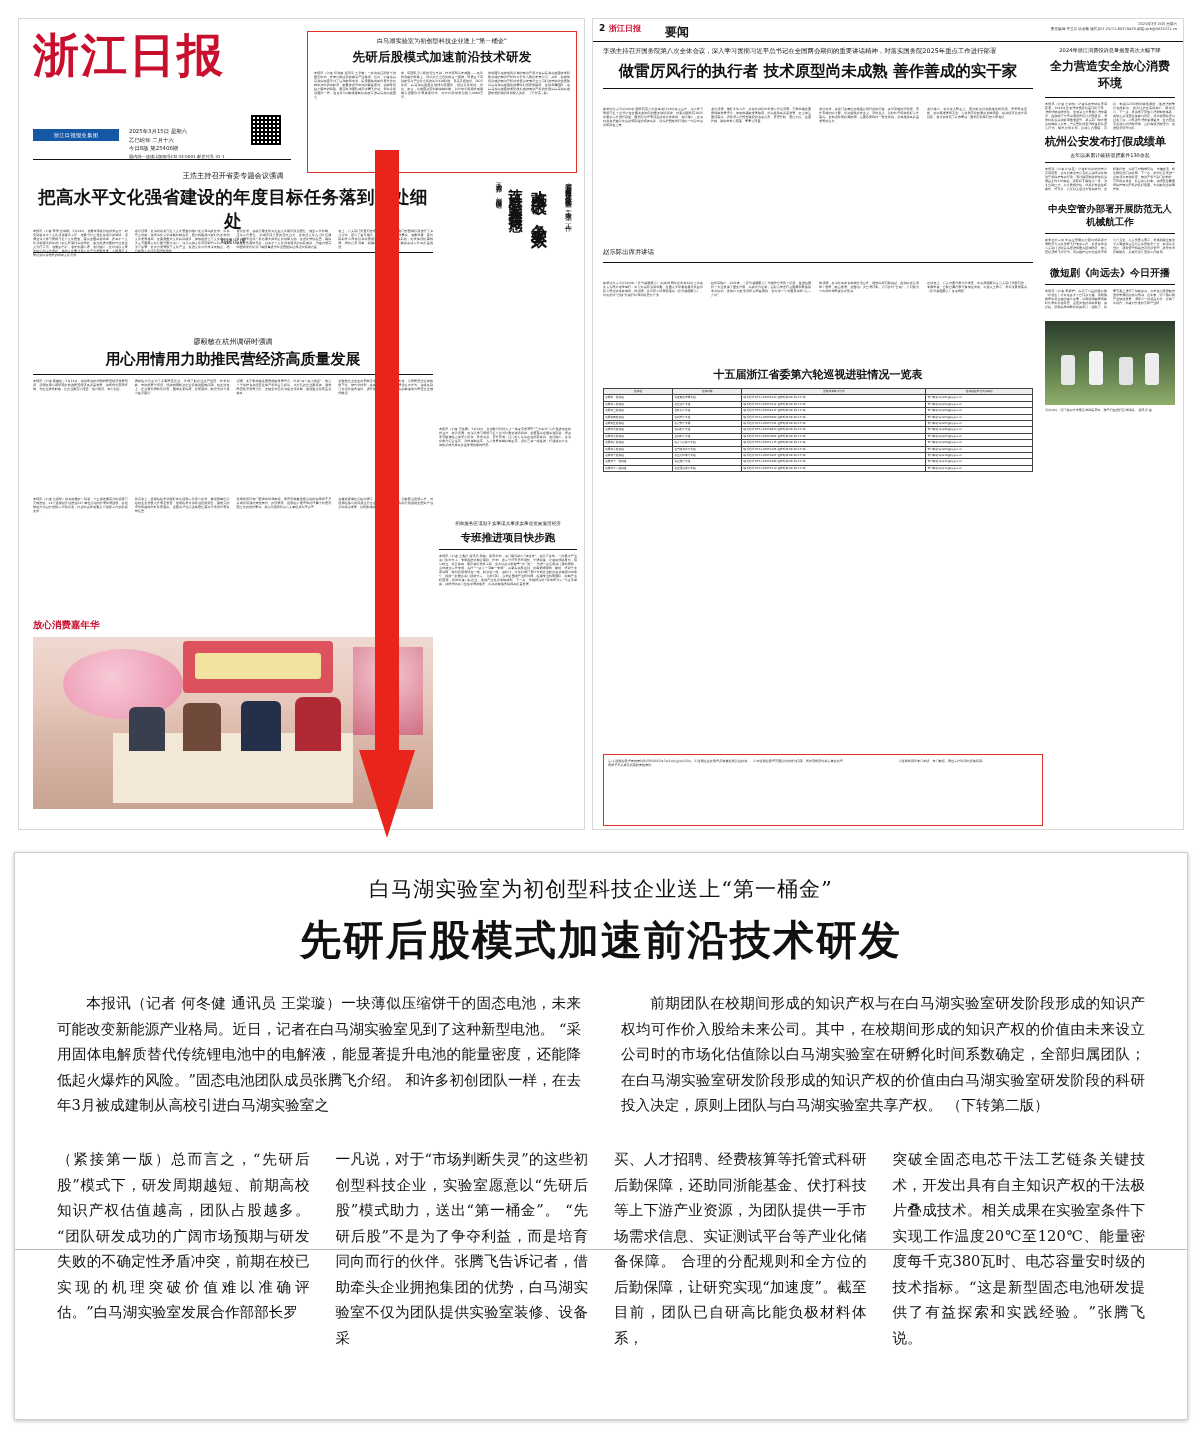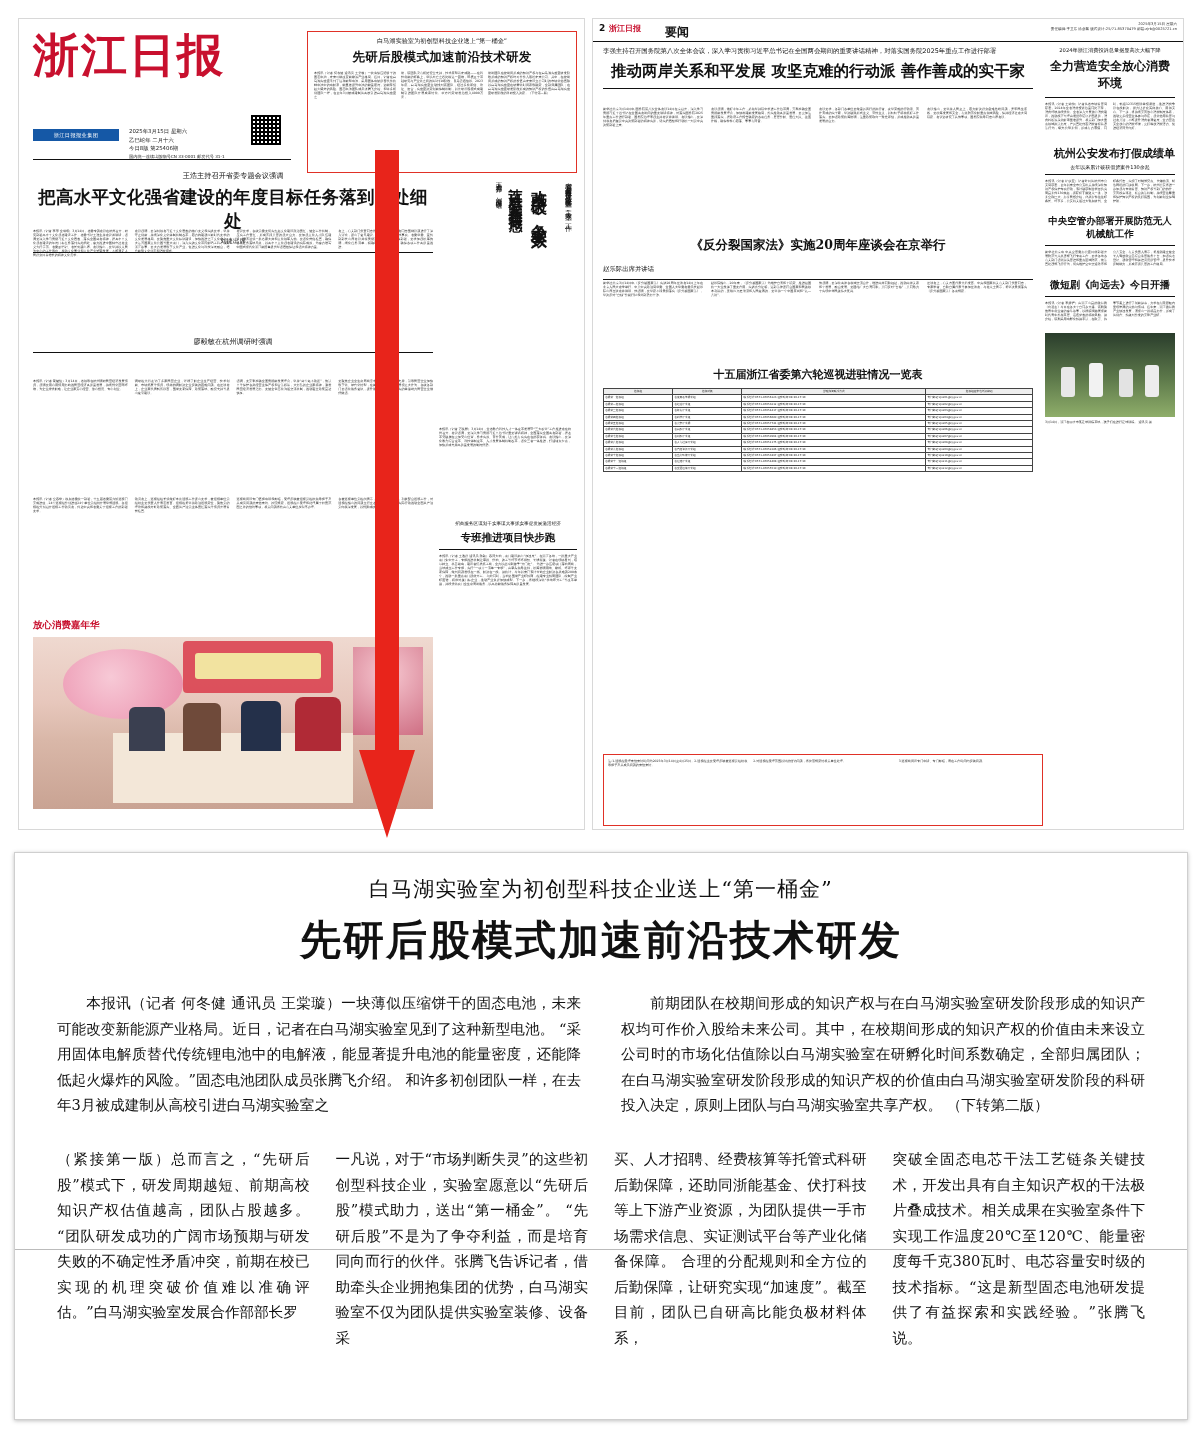--- a/index.html
+++ b/index.html
@@ -114,20 +114,21 @@
 
     <div style="position:absolute;left:14px;top:210px;width:400px;display:flex;gap:7px">
       <div class="tiny" style="width:95px">本报讯（记者 李攀 全琳珉）3月14日，省委专题会议在杭州召开，研究部署高水平文化强省建设工作。省委书记王浩主持会议并讲话，强调要深入学习贯彻习近平文化思想，落实全国两会精神，把高水平文化强省建设的年度目标任务落到实处细处，奋力推进中国特色社会主义先行示范。省委副书记、省长刘捷出席。会议指出，要坚持以人民为中心的工作导向，推动文化事业和文化产业繁荣发展，不断满足人民群众日益增长的精神文化需求。</div>
       <div class="tiny" style="width:95px">会议强调，要深刻领会习近平文化思想的核心要义和实践要求，坚持守正创新，持续深化文化体制机制改革，着力构建适应新时代要求的文化发展格局。要聚焦重大文化标识建设，加快推进之江文化中心、大运河国家文化公园等重大项目，深入实施文化基因解码工程，讲好浙江故事。要大力发展数字文化产业，促进文化与科技深度融合，培育新型文化业态和消费模式。</div>
       <div class="tiny" style="width:95px">会议要求，各级党委要切实扛起文化建设政治责任，健全工作机制，压实工作责任，形成齐抓共管的强大合力。要加强文化人才队伍建设，培养造就一批名家大师和文化领军人物。要强化督促检查，确保各项任务落地见效，以高水平文化强省建设的实际成效，为奋力谱写中国式现代化浙江新篇章提供坚强思想保证和强大精神力量。</div>
       <div class="tiny" style="width:95px">会上，有关部门负责同志作了汇报发言。与会同志围绕议题进行了深入讨论，提出了意见建议。会议还研究了其他事项。省委常委、宣传部部长出席会议并就贯彻落实工作作出具体部署，要求加强统筹协调，细化任务清单，明确时间表、路线图，确保各项工作高质量推进。</div>
     </div>
 
     <div style="position:absolute;left:14px;top:318px;width:400px">
       <div class="kicker">廖毅敏在杭州调研时强调</div>
+      <div class="h2" style="margin-top:3px">用心用情用力助推民营经济高质量发展</div>
       <div style="height:1px;background:#111;margin-top:5px"></div>
     </div>
 
     <div style="position:absolute;left:14px;top:360px;width:400px;display:flex;gap:7px">
       <div class="tiny" style="width:95px">本报讯（记者 黄慧仙）3月14日，省领导在杭州调研民营经济发展情况，强调要用心用情用力助推民营经济高质量发展，持续优化营商环境，为企业排忧解难，让企业家安心经营、放心投资、专心创业。</div>
       <div class="tiny" style="width:95px">调研组先后走访了多家民营企业，详细了解企业生产经营、技术创新、市场拓展等情况，现场协调解决企业反映的困难问题。在座谈会上，企业家代表畅所欲言，围绕要素保障、政策落地、融资支持等提出意见建议。</div>
       <div class="tiny" style="width:95px">强调，要完整准确全面贯彻新发展理念，坚持“两个毫不动摇”，依法平等保护各类经营主体产权和合法权益，大力弘扬企业家精神，激发民营经济发展活力。要健全常态化沟通交流机制，推动惠企政策直达快享。</div>
       <div class="tiny" style="width:95px">要聚焦企业全生命周期需求，强化科技创新支撑，引导民营企业加快数字化、绿色化转型，在新质生产力培育中展现更大作为。各级各部门要强化服务意识，提升服务效能，以实打实的举措助力民营企业做优做强。</div>
     </div>
 
@@ -177,33 +178,32 @@
       <div class="p2logo">浙江日报</div>
       <div class="p2sec">要闻</div>
       <div class="p2info">
         <div>2025年3月15日 星期六</div>
         <div>责任编辑:李卫东 徐彦黎 版式设计:25/71-85370479 邮箱:zjrb@0025721.cn</div>
       </div>
     </div>
 
     <div style="position:absolute;left:10px;top:28px;width:430px">
       <div class="p2k">李强主持召开国务院第八次全体会议，深入学习贯彻习近平总书记在全国两会期间的重要讲话精神，对落实国务院2025年重点工作进行部署</div>
-      <div class="p2h1" style="margin-top:5px">推动两岸关系和平发展 攻坚克难的行动派 善作善成的实干家</div>
+      <div class="p2h1" style="margin-top:5px">做雷厉风行的执行者 技术原型尚未成熟 善作善成的实干家</div>
       <div style="height:1px;background:#111;margin-top:6px"></div>
     </div>
 
     <div style="position:absolute;left:10px;top:88px;width:430px;display:flex;gap:8px">
       <div class="tiny" style="width:100px">新华社北京3月14日电 国务院第八次全体会议14日在京召开，深入学习贯彻习近平总书记在全国两会期间的重要讲话精神，对落实国务院2025年重点工作进行部署。国务院总理李强主持会议并讲话。会议指出，要深刻领会把握党中央决策部署的精神实质，切实把思想和行动统一到党中央决策部署上来。</div>
       <div class="tiny" style="width:100px">会议强调，做好今年工作，必须坚持稳中求进工作总基调，完整准确全面贯彻新发展理念，加快构建新发展格局，扎实推动高质量发展。要更加注重抓落实，把政府工作报告确定的各项任务，层层分解、责任到人、挂图作战，确保件件有着落、事事有回音。</div>
       <div class="tiny" style="width:100px">会议要求，各部门各单位要做雷厉风行的执行者、攻坚克难的行动派、善作善成的实干家，坚决破除形式主义、官僚主义，以钉钉子精神抓好工作落实。要加强政策统筹协调，注重政策取向一致性评估，形成推动高质量发展的合力。</div>
       <div class="tiny" style="width:100px">会议指出，要坚持人民至上，着力解决群众急难愁盼问题，兜牢民生底线。要统筹发展和安全，有效防范化解重点领域风险，保持经济社会大局稳定。会议还研究了其他事项。国务院领导同志出席会议。</div>
     </div>
 
     <div style="position:absolute;left:10px;top:218px;width:430px">
-      <div class="p2h2">《反分裂国家法》实施20周年座谈会在京举行</div>
       <div class="p2k" style="margin-top:11px">赵乐际出席并讲话</div>
       <div style="height:1px;background:#111;margin-top:5px"></div>
     </div>
 
     <div style="position:absolute;left:10px;top:262px;width:430px;display:flex;gap:8px">
       <div class="tiny" style="width:100px">新华社北京3月14日电《反分裂国家法》实施20周年座谈会14日上午在北京人民大会堂举行。中共中央政治局常委、全国人大常委会委员长赵乐际出席座谈会并讲话。他强调，要坚定不移贯彻落实《反分裂国家法》，坚决反对“台独”分裂行径和外部势力干涉。</div>
       <div class="tiny" style="width:100px">赵乐际指出，20年来，《反分裂国家法》为维护台海和平稳定、推进祖国统一大业发挥了重要作用。实践充分证明，这部法律是符合国家和民族根本利益的，是顺应历史潮流和人民意愿的。要坚持一个中国原则和“九二共识”。</div>
       <div class="tiny" style="width:100px">他强调，要深化两岸各领域交流合作，增进两岸同胞福祉，推动两岸关系和平发展、融合发展。要团结广大台湾同胞，共同反对“台独”，共同致力于实现中华民族伟大复兴。</div>
       <div class="tiny" style="width:100px">座谈会上，有关方面代表先后发言。中央和国家机关有关部门负责同志，专家学者、台胞台属代表等参加座谈会。与会人士表示，将坚决贯彻落实《反分裂国家法》各项规定。</div>
     </div>
@@ -301,21 +301,21 @@
       <div class="tiny" style="flex:1">2.对巡视组受理范围以外的信访问题，将按照规定转相关单位处理。</div>
       <div class="tiny" style="flex:1">3.巡视期间设专门电话、专门邮箱，请在工作时间内反映问题。</div>
     </div>
 
     <div style="position:absolute;left:452px;top:28px;width:130px">
       <div style="font-size:5.2px;text-align:center;line-height:7px">2024年浙江消费投诉总量据显高次大幅下降</div>
       <div style="font-family:Liberation Sans, sans-serif;font-weight:bold;font-size:12px;text-align:center;margin-top:4px">全力营造安全放心消费环境</div>
       <div style="height:1px;background:#111;margin-top:5px"></div>
       <div class="tiny" style="margin-top:4px;columns:2;column-gap:6px">本报讯（记者 王璐怡）记者从省市场监管局获悉，2024年全省消费投诉总量同比下降，消费环境持续优化。全省深入开展放心消费建设，推动线下无理由退货承诺店扩面提质，消费纠纷源头化解率显著提升。相关部门加大重点领域执法力度，严厉查处侵害消费者权益违法行为，曝光典型案例，形成有力震慑。同时，畅通12315投诉举报渠道，推进消费争议在线解决，努力让群众买得放心、用得安心。下一步，将持续完善放心消费制度体系，推动更多经营主体参与承诺，强化信用监管与社会共治，不断提升消费者满意度，全力营造安全放心的消费环境，更好释放消费潜力、促进经济回升向好。</div>
 
-      <div style="font-family:'DejaVu Serif',serif;font-weight:bold;font-size:11px;text-align:right;margin-top:16px">杭州公安发布打假成绩单</div>
+      <div style="font-family:'DejaVu Serif',serif;font-weight:bold;font-size:11px;text-align:left;margin-top:4px">杭州公安发布打假成绩单</div>
       <div style="font-size:5px;text-align:center;margin-top:3px">去年以来累计破获假货案件130余起</div>
       <div style="height:1px;background:#111;margin-top:4px"></div>
       <div class="tiny" style="margin-top:4px;columns:2;column-gap:6px">本报讯（记者 纪驭亚）记者昨日从杭州市公安局获悉，去年以来全市公安机关持续深化知识产权保护专项行动，累计破获制售假冒伪劣商品案件130余起，抓获犯罪嫌疑人一批，涉案金额巨大。办案民警介绍，此类案件往往链条长、环节多，公安机关通过大数据研判、全链条打击，实现了对制假窝点、仓储物流、销售网络的同步收网。下一步，杭州公安将进一步加强与市场监管、知识产权等部门的协作，完善线索移送、联合执法机制，持续营造尊重和保护知识产权的良好氛围，为创新创业保驾护航。</div>
 
       <div style="font-family:'DejaVu Serif',serif;font-weight:bold;font-size:9.5px;text-align:center;margin-top:12px">中央空管办部署开展防范无人机械航工作</div>
       <div style="height:1px;background:#111;margin-top:4px"></div>
       <div class="tiny" style="margin-top:4px;columns:2;column-gap:6px">新华社北京电 中央空管委办公室日前部署开展防范无人机违规飞行专项工作，要求各地各有关部门强化源头管控和重点区域防范，依法查处违规飞行行为，切实维护空中交通秩序和公共安全。有关负责人表示，将推动建立健全无人驾驶航空器综合监管服务平台，加强实名登记、适航管理和操控员资质管理，提升技术反制能力，形成齐抓共管的工作格局。</div>
 
       <div style="font-family:'DejaVu Serif',serif;font-weight:bold;font-size:10px;text-align:center;margin-top:12px">微短剧《向远去》今日开播</div>
       <div style="height:1px;background:#111;margin-top:4px"></div>

